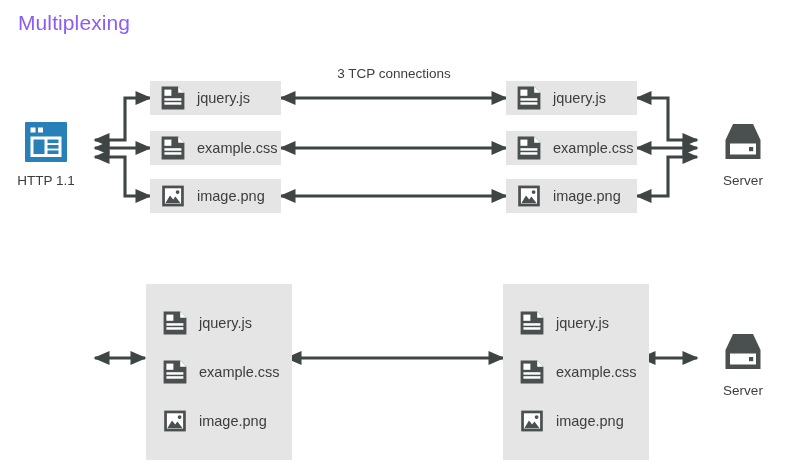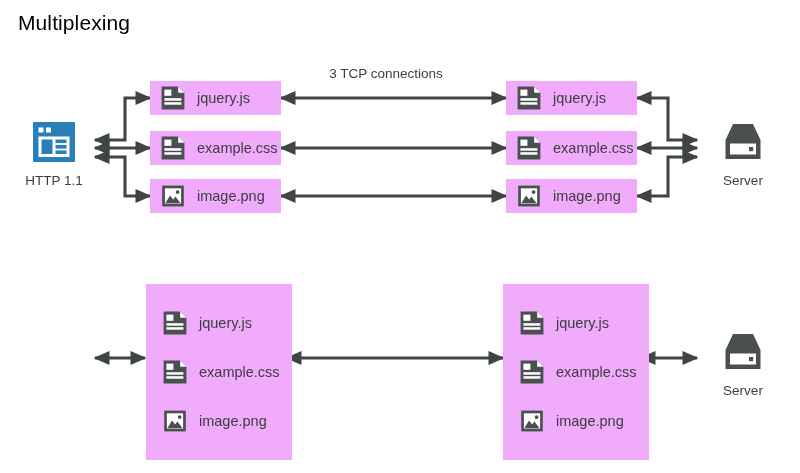--- a/index.html
+++ b/index.html
@@ -25,21 +25,21 @@
   }
 
   
   .title {
     position: absolute;
     left: 18px;
     top: 11px;
     font-size: 21px;
     font-weight: 400;
     letter-spacing: .1px;
-    color: #000000;
+    color: #8b5cf6;
     white-space: nowrap;
   }
 
   
   .endpoint {
     position: absolute;
     width: 92px;
     text-align: center;
   }
   .endpoint .glyph {
@@ -51,21 +51,21 @@
   .endpoint .caption {
     margin-top: 7px;
     font-size: 13.5px;
     color: #3d3d3d;
     white-space: nowrap;
   }
 
   
   .resbox {
     position: absolute;
-    background: #f0abfc;
+    background: #e5e5e5;
   }
   .resbox.single {
     display: flex;
     align-items: center;
   }
   .resbox.group {
     display: flex;
     flex-direction: column;
     justify-content: space-around;
   }
@@ -135,21 +135,21 @@
       <path d="M637,98 L668,98 L668,140 L697,140" marker-start="url(#ah)" marker-end="url(#ah)"></path>
       <path d="M637,148 L697,148" marker-start="url(#ah)" marker-end="url(#ah)"></path>
       <path d="M637,196 L668,196 L668,157 L697,157" marker-start="url(#ah)" marker-end="url(#ah)"></path>
 
       <path d="M95,358 L145,358" marker-start="url(#ah)" marker-end="url(#ah)"></path>
       <path d="M287,358 L503,358" marker-start="url(#ah)" marker-end="url(#ah)"></path>
       <path d="M641,358 L697,358" marker-start="url(#ah)" marker-end="url(#ah)"></path>
     </g>
   </svg>
 
-  <div class="endpoint" style="left:8px; top:118px;">
+  <div class="endpoint" style="left:0; top:118px;">
     <svg class="glyph" viewBox="0 0 48 48">
       <rect x="3" y="4" width="42" height="40" rx="1" fill="#2980b9"></rect>
       <rect x="8.5" y="9.5" width="5" height="5" fill="#ffffff"></rect>
       <rect x="16" y="9.5" width="5" height="5" fill="#ffffff"></rect>
       <rect x="8.5" y="18.5" width="31" height="20.5" fill="#ffffff"></rect>
       <rect x="11.5" y="21.5" width="11" height="14.5" fill="#2980b9"></rect>
       <rect x="25.5" y="21.5" width="11" height="3.6" fill="#2980b9"></rect>
       <rect x="25.5" y="27" width="11" height="3.6" fill="#2980b9"></rect>
       <rect x="25.5" y="32.4" width="11" height="3.6" fill="#2980b9"></rect>
     </svg>
@@ -187,21 +187,21 @@
       <svg class="ficon" viewBox="0 0 26 26">
         <rect x="2.2" y="2.6" width="21.6" height="20.8" fill="#4a4f4f"></rect>
         <rect x="4.9" y="5.3" width="16.2" height="15.4" fill="#ffffff"></rect>
         <circle cx="17.6" cy="9.1" r="1.9" fill="#4a4f4f"></circle>
         <path d="M5.3,20.3 L10,12.6 L13.2,16.4 L15.4,13.6 L20.6,20.3 Z" fill="#4a4f4f"></path>
       </svg>
       <span class="fname">image.png</span>
     </div>
   </div>
 
-  <div class="conn-label" style="left:286px; top:66px; width:200px;">3 TCP connections</div>
+  <div class="conn-label" style="left:294px; top:66px; width:200px;">3 TCP connections</div>
 
   <div class="resbox single" style="left:506px; top:81px; width:131px; height:34px;">
     <div class="resrow" style="margin-left:10px;">
       <svg class="ficon" viewBox="0 0 26 26">
         <path d="M1.6,1.6 H18.2 L24.4,7.8 V24.4 H1.6 Z" fill="#4a4f4f"></path>
         <path d="M18.2,1.6 L24.4,7.8 H18.2 Z" fill="#ffffff"></path>
         <rect x="4.4" y="4.6" width="7" height="6.2" fill="#ffffff"></rect>
         <rect x="4.4" y="13.2" width="17" height="2.5" fill="#ffffff"></rect>
         <rect x="4.4" y="17.2" width="17" height="2.5" fill="#ffffff"></rect>
       </svg>

